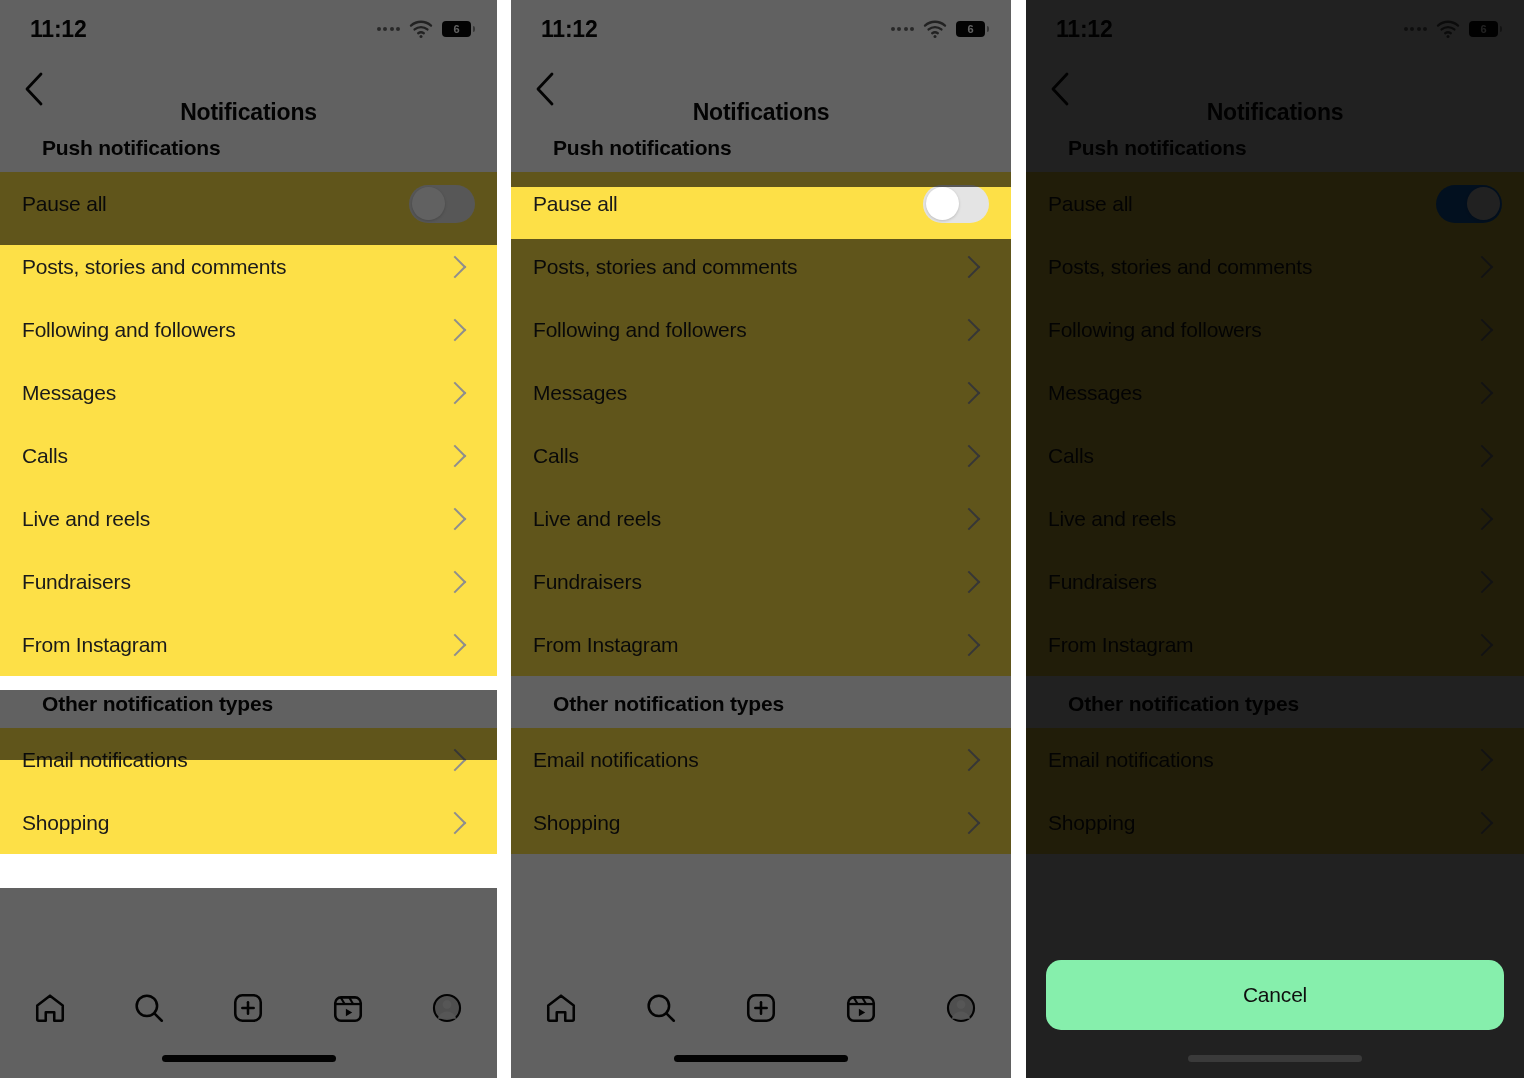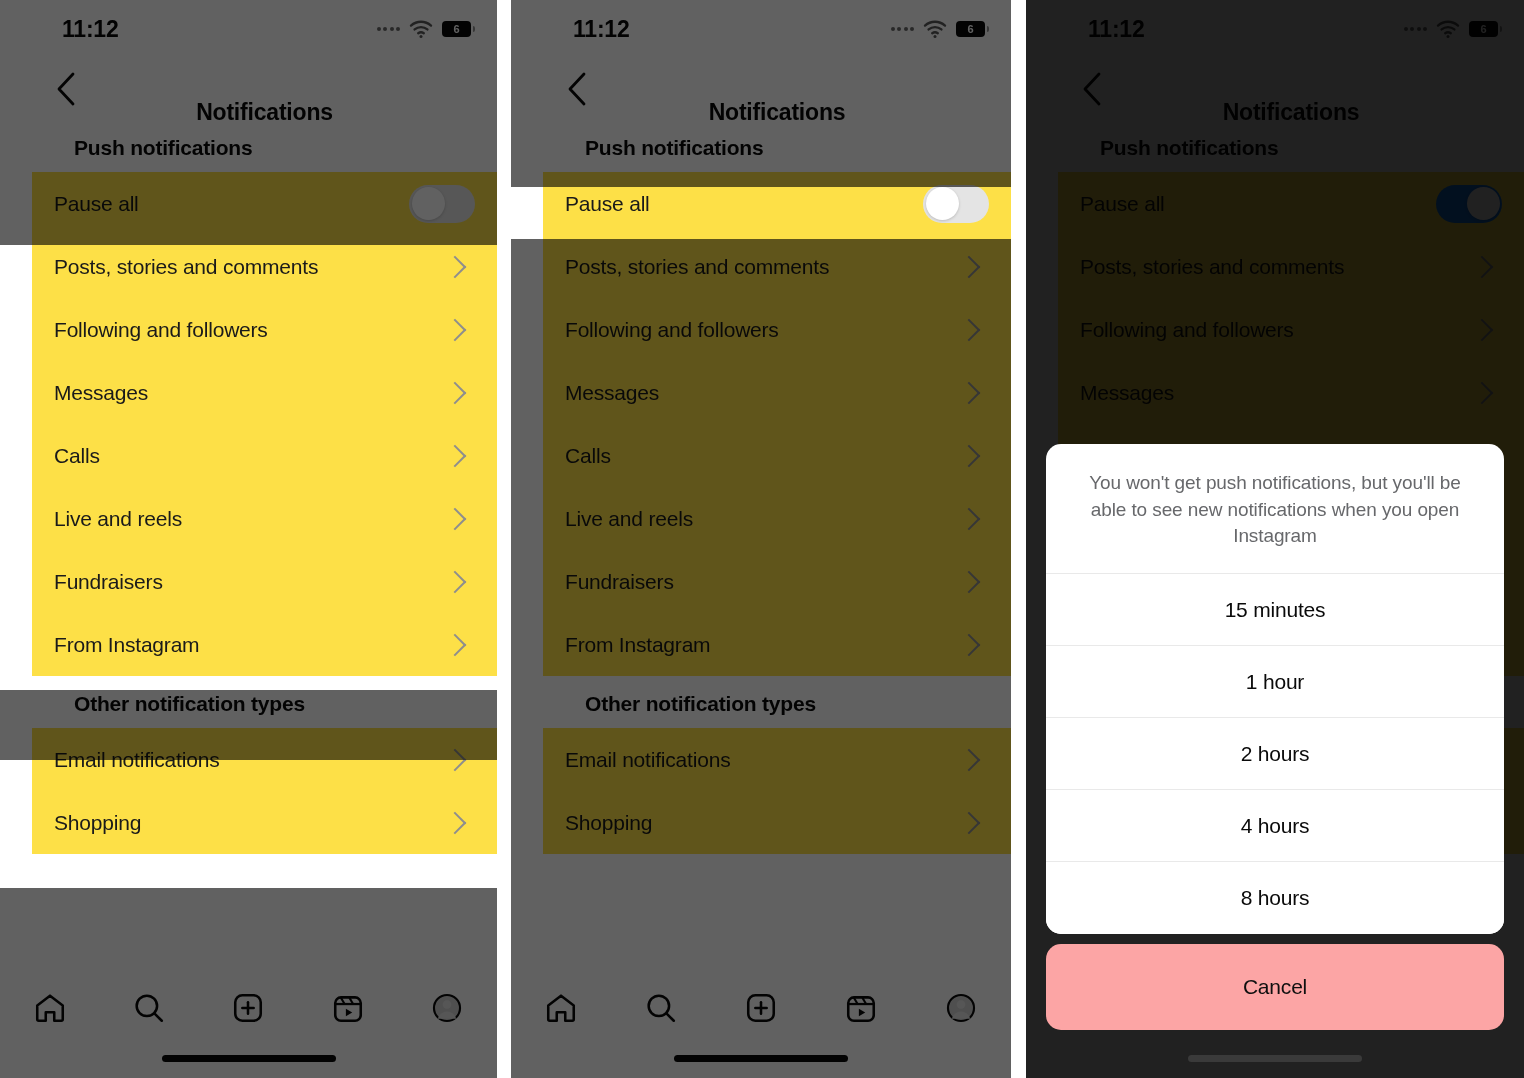--- a/index.html
+++ b/index.html
@@ -24,21 +24,20 @@
     background: #ffffff;
   }
   #panel-1 { left: 0px;    width: 497px; }
   #panel-2 { left: 511px;  width: 500px; }
   #panel-3 { left: 1026px; width: 498px; background:#0e0e0e; }
 
   .screen {
     position: relative;
     width: 100%; height: 100%;
     background: #ffffff;
-    padding-left: 32px;
   }
 
   
   .statusbar {
     position: relative;
     height: 58px;
     display: flex;
     align-items: center;
     justify-content: space-between;
     padding: 0 26px 0 30px;
@@ -193,23 +192,23 @@
   .sheet-opt {
     height: 72px;
     display: flex; align-items: center; justify-content: center;
     font-size: 21px; color: #0a0a0a; letter-spacing: -0.2px;
     border-bottom: 1px solid #e9e9e9;
     background: #ffffff;
   }
   .sheet-opt:last-child { border-bottom: none; }
   .sheet-cancel {
     margin-top: 10px;
-    height: 86px;
+    height: 70px;
     border-radius: 15px;
-    background: #fca5a5;
+    background: #86efac;
     display: flex; align-items: center; justify-content: center;
     font-size: 21px; font-weight: 400; color: #0f0f0f;
     letter-spacing: -0.2px;
   }
   .home-ind-dark {
     position: absolute; bottom: 16px; left: 50%;
     transform: translateX(-50%);
     width: 174px; height: 7px; border-radius: 4px;
     background: #3a3a3a;
     z-index: 70;
@@ -598,28 +597,20 @@
               <circle cx="12" cy="12" r="9.2" fill="#cfcfcf" stroke="#0a0a0a" stroke-width="1.5"></circle>
               <circle cx="12" cy="9.6" r="3" fill="#e3e3e3"></circle>
               <path d="M5.6 19.5a6.6 6.6 0 0 1 12.8 0" fill="#e3e3e3"></path>
             </svg>
         </span>
       </div>
 
       <div class="dim-heavy"></div>
 
       <div class="sheet-wrap">
-        <div class="sheet">
-          <div class="sheet-msg">You won't get push notifications, but you'll be able to see new notifications when you open Instagram</div>
-          <div class="sheet-opt">15 minutes</div>
-          <div class="sheet-opt">1 hour</div>
-          <div class="sheet-opt">2 hours</div>
-          <div class="sheet-opt">4 hours</div>
-          <div class="sheet-opt">8 hours</div>
-        </div>
         <div class="sheet-cancel">Cancel</div>
       </div>
 
       <div class="home-ind-dark"></div>
     </div>
   </div>
 
 </div>
 
 </body></html>

